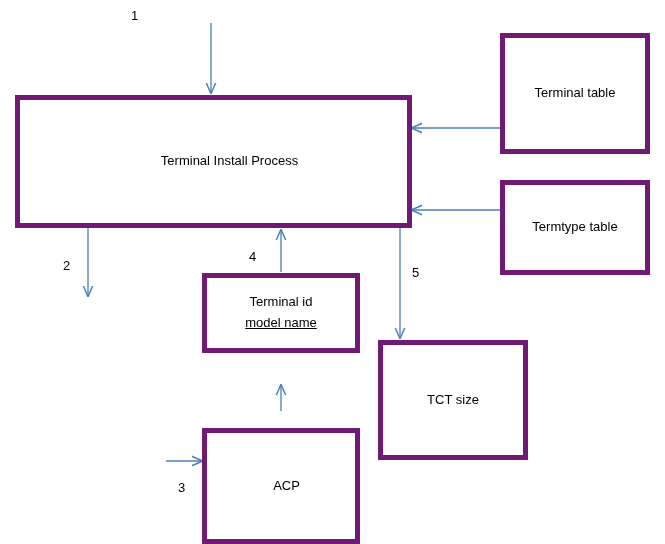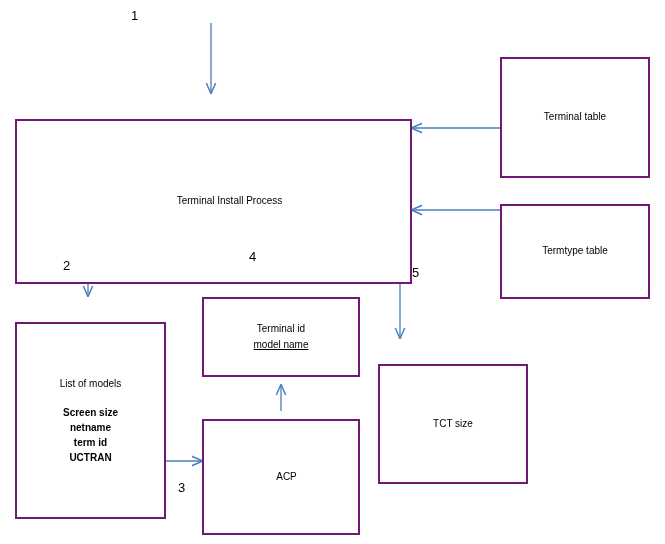--- a/index.html
+++ b/index.html
@@ -11,31 +11,30 @@
     position: relative;
     width: 665px;
     height: 544px;
     background: #ffffff;
     font-family: "Liberation Sans", sans-serif;
     overflow: hidden;
   }
   .box {
     position: absolute;
     box-sizing: border-box;
-    border: 2px solid #701a75;
+    border: 5px solid #701a75;
     background: #ffffff;
     display: flex;
     flex-direction: column;
     align-items: center;
     justify-content: center;
     text-align: center;
     color: #000000;
-    font-size: 10px;
+    font-size: 13px;
     line-height: 1.45;
-    margin-top: 24px;
   }
   .label {
     position: absolute;
     color: #000000;
     font-size: 13px;
     white-space: nowrap;
   }
   .num {
     position: absolute;
     color: #000000;
@@ -79,55 +78,47 @@
 
     <line x1="281" y1="411" x2="281" y2="385" stroke="#4a7ebb" stroke-width="1.3" marker-end="url(#ah)"></line>
 
     <line x1="281" y1="272" x2="281" y2="230" stroke="#4a7ebb" stroke-width="1.3" marker-end="url(#ah)"></line>
 
     <line x1="400" y1="228" x2="400" y2="338" stroke="#4a7ebb" stroke-width="1.3" marker-end="url(#ah)"></line>
   </svg>
 
   <div class="num" style="left:131px; top:8px;">1</div>
 
-  <div class="box" style="left:15px; top:95px; width:397px; height:165px;padding-left:32px;">
+  <div class="box" style="left:15px; top:95px; width:397px; height:133px;padding-left:32px;">
     <span>Terminal Install Process</span>
   </div>
 
   <div class="box" style="left:500px; top:33px; width:150px; height:121px;">
     <span>Terminal table</span>
   </div>
 
   <div class="box" style="left:500px; top:180px; width:150px; height:95px;">
     <span>Termtype table</span>
   </div>
 
   <div class="num" style="left:63px; top:258px;">2</div>
 
   <div class="num" style="left:249px; top:249px;">4</div>
 
   <div class="num" style="left:412px; top:265px;">5</div>
 
-  <div class="box box-multiline" style="left:15px; top:298px; width:151px; height:197px;">
-    <span>List of models</span>
-    <div class="gap"></div>
-    <span style="font-weight:600">Screen size</span>
-    <span style="font-weight:600">netname</span>
-    <span style="font-weight:600">term id</span>
-    <span style="font-weight:600">UCTRAN</span>
-  </div>
 
   <div class="num" style="left:178px; top:480px;">3</div>
 
   <div class="box" style="left:202px; top:273px; width:158px; height:80px;">
     <span>Terminal id</span>
     <span class="line2">model name</span>
   </div>
 
-  <div class="box" style="left:202px; top:395px; width:158px; height:116px;padding-left:11px;">
+  <div class="box" style="left:202px; top:428px; width:158px; height:116px;padding-left:11px;">
     <span>ACP</span>
   </div>
 
   <div class="box" style="left:378px; top:340px; width:150px; height:120px;">
     <span>TCT size</span>
   </div>
 
 </div>
 
 </body></html>

